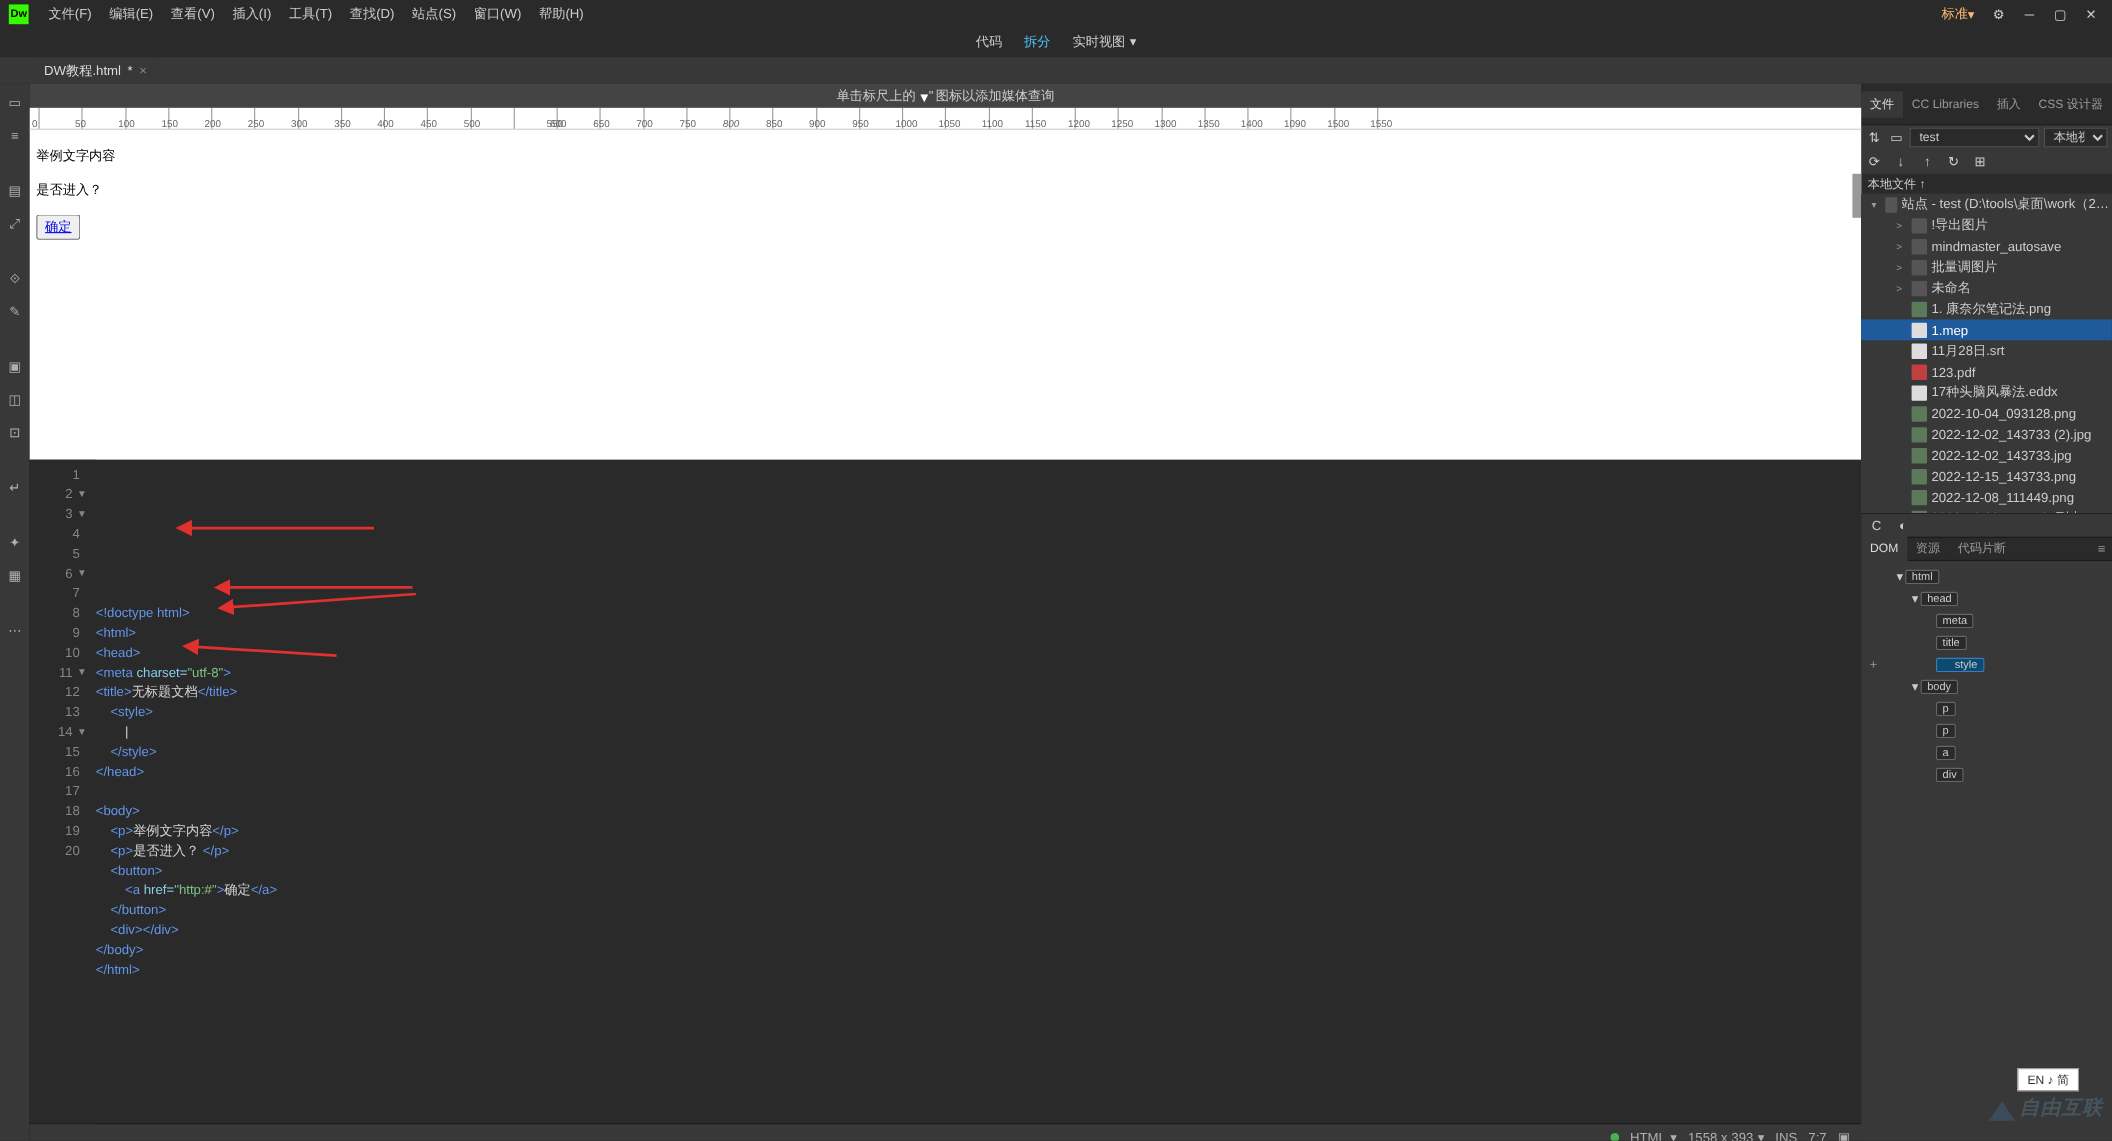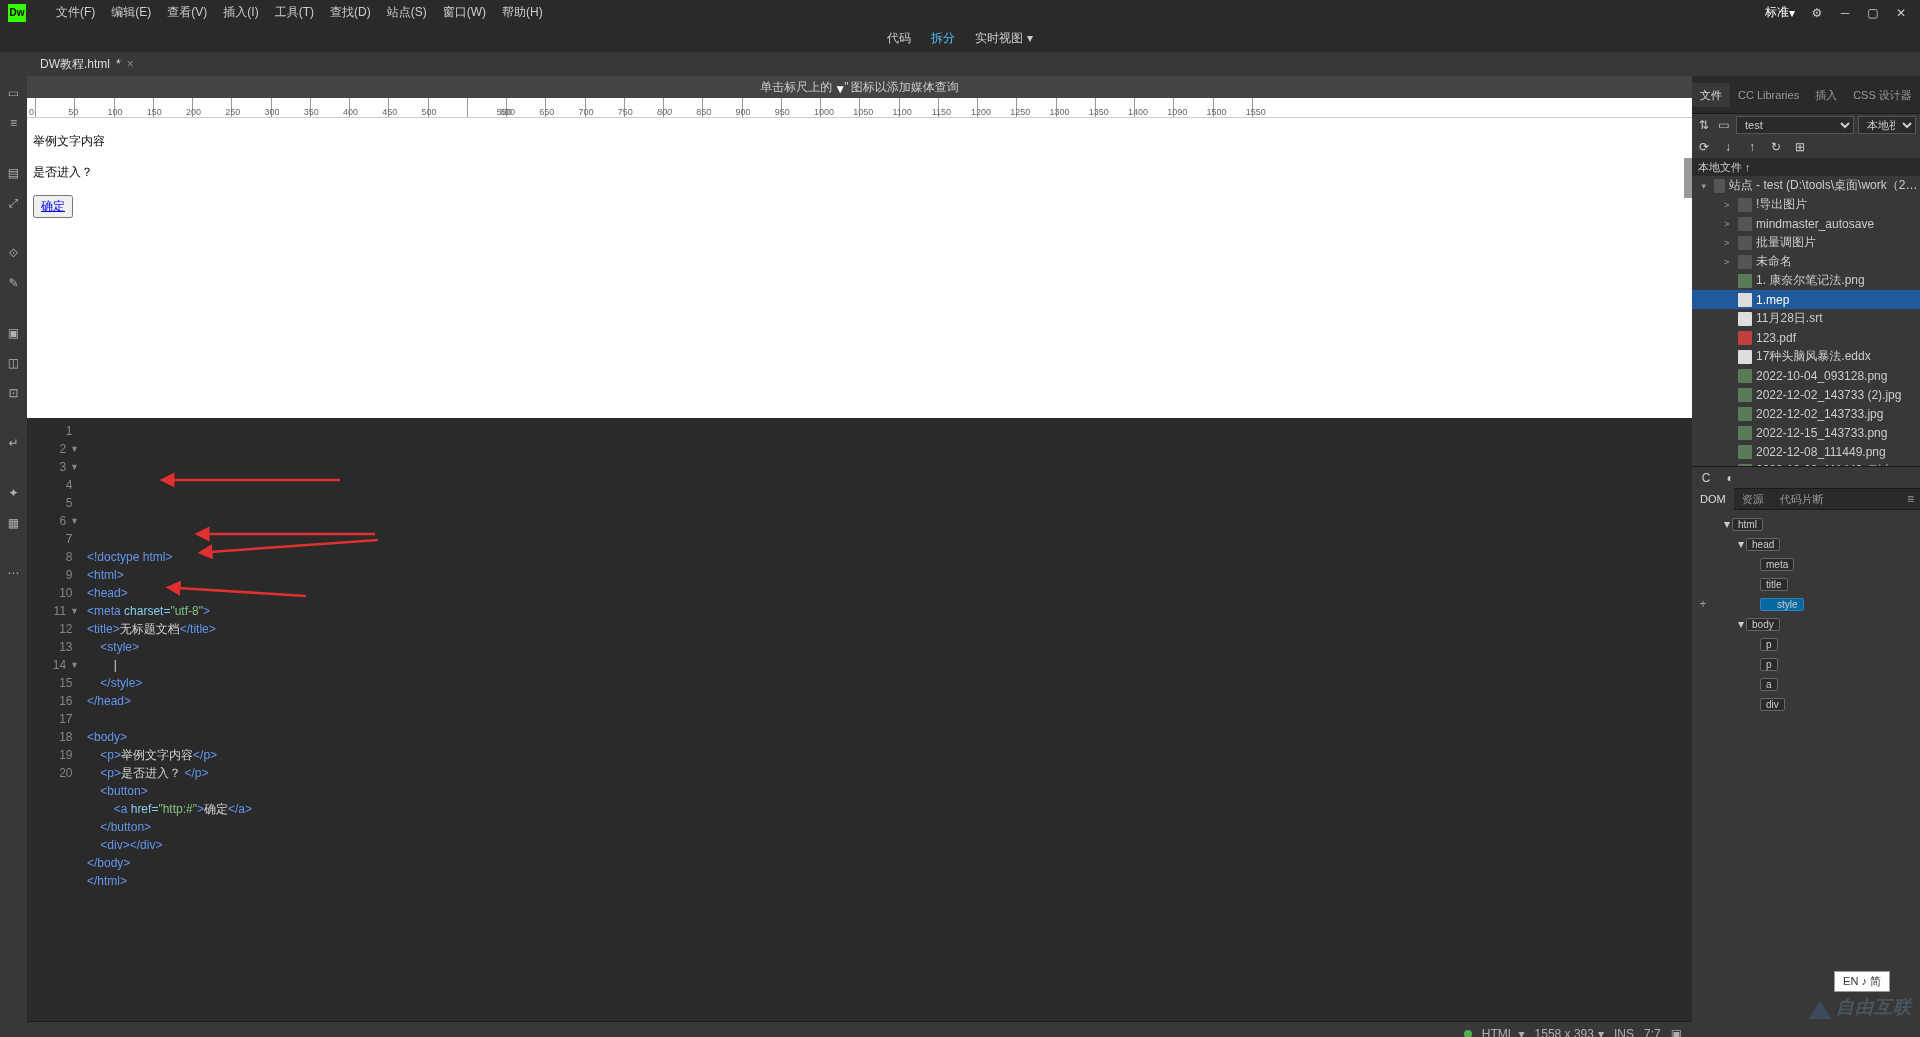--- a/index.html
+++ b/index.html
@@ -1,23 +1,23 @@
 <!DOCTYPE html>
 <html><head>
 <meta charset="utf-8">
 <style>
 * { margin: 0; padding: 0; box-sizing: border-box; font-family: "Microsoft YaHei", Arial, sans-serif; font-size: 12px; }
 body { background: #2a2a2a; color: #b0b0b0; overflow: hidden; width: 1920px; height: 1037px; position: relative; }
 
 
-.menubar { height: 25px; background: #2a2a2a; display: flex; align-items: center; padding-left: 8px; gap: 12px; }
+.menubar { height: 25px; background: #2a2a2a; display: flex; align-items: center; padding-left: 8px; }
 .dw-logo { width: 18px; height: 18px; background: #35fa00; color: #000; display: flex; align-items: center; justify-content: center; font-weight: bold; font-size: 10px; margin-right: 10px; }
 .menu-item { padding: 0 8px; color: #ccc; cursor: pointer; height: 25px; line-height: 25px; }
 .menu-right { margin-left: auto; display: flex; align-items: center; padding-right: 5px; }
-.workspace-dd { padding: 0 8px; color: #ffffff; display: flex; align-items: center; text-align: right; }
+.workspace-dd { padding: 0 8px; color: #fdba74; display: flex; align-items: center; text-align: right; }
 .win-btn { width: 28px; height: 22px; display: flex; align-items: center; justify-content: center; color: #ccc; cursor: pointer; }
 
 
 .viewbar { height: 27px; background: #2a2a2a; display: flex; align-items: center; justify-content: center; }
 .view-btn { padding: 0 10px; color: #ccc; cursor: pointer; }
 .view-btn.active { color: #4fc3f7; }
 .dd-arrow { margin-left: 4px; }
 
 
 .tabbar { height: 24px; background: #383838; display: flex; align-items: center; padding-left: 30px; }
@@ -94,21 +94,21 @@
 .ico-img { background: #5a7a5a; border-radius: 1px; }
 .ico-pdf { background: #c04040; border-radius: 1px; }
 
 .file-tree-footer { height: 22px; display: flex; align-items: center; padding: 0 6px; gap: 8px; border-top: 1px solid #1a1a1a; }
 
 
 .dom-tabs { height: 22px; display: flex; align-items: center; background: #2a2a2a; border-top: 1px solid #1a1a1a; border-bottom: 1px solid #1a1a1a; }
 .dom-tree { flex: 1; overflow: auto; font-size: 11px; padding: 4px; }
 .dom-row { height: 20px; display: flex; align-items: center; color: #ccc; gap: 2px; }
 .dom-tag { border: 1px solid #666; padding: 0 5px; border-radius: 2px; font-size: 10px; color: #ccc; background: #2a2a2a; }
-.dom-tag.sel { background: #0369a1; border-color: #3a7abf; padding-left: 16px; }
+.dom-tag.sel { background: #0c4a6e; border-color: #3a7abf; padding-left: 16px; }
 .plus { width: 14px; color: #999; text-align: center; }
 
 
 .ime-badge { position: absolute; right: 30px; bottom: 45px; background: #fff; color: #333; padding: 2px 8px; border: 1px solid #999; font-size: 11px; }
 
 
 .watermark { position: absolute; right: 8px; bottom: 18px; color: rgba(120,180,220,0.24); font-size: 18px; font-style: italic; font-weight: bold; letter-spacing: 1px; }
 .watermark::before { content: ""; display: inline-block; width: 24px; height: 18px; background: rgba(70,140,200,0.24); clip-path: polygon(0 100%, 50% 0, 100% 100%); margin-right: 4px; vertical-align: bottom; }
 </style>
 </head>

